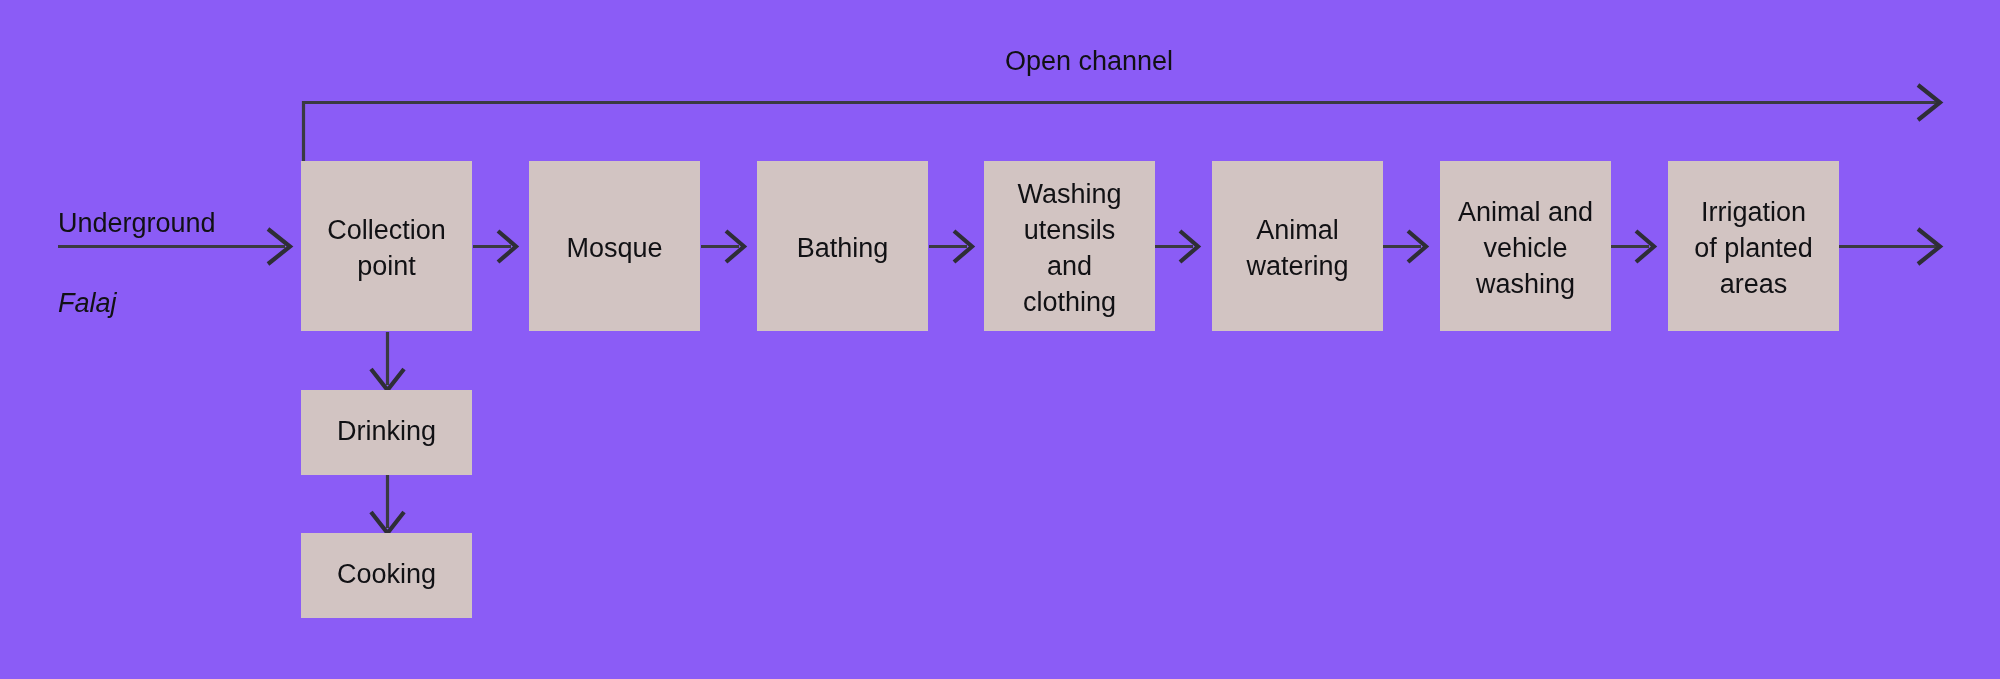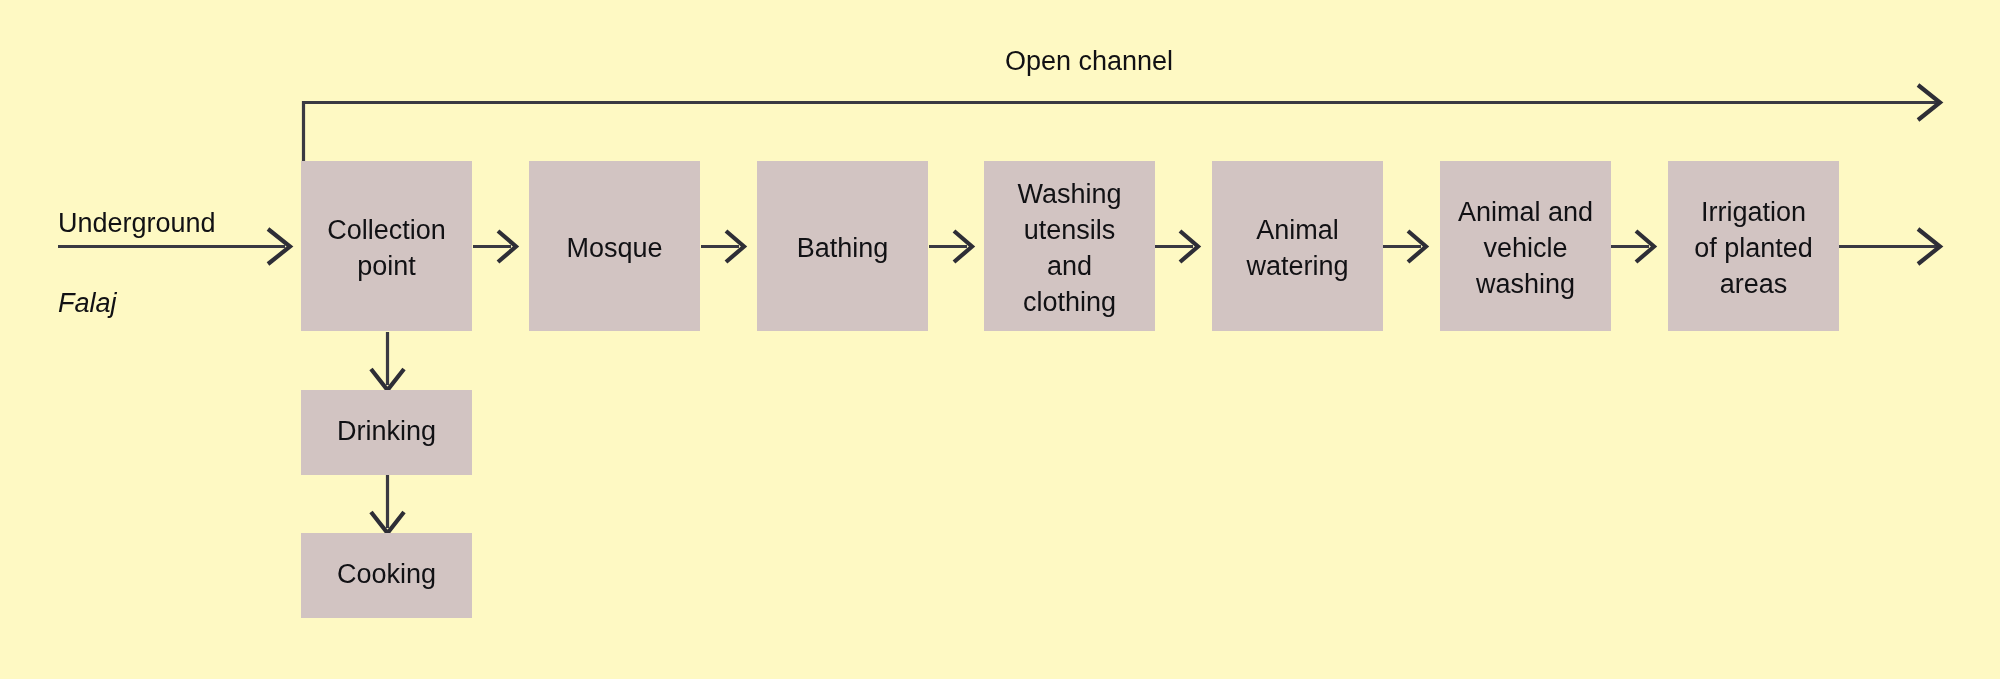--- a/index.html
+++ b/index.html
@@ -10,21 +10,21 @@
   body {
     width: 2000px;
     height: 679px;
     overflow: hidden;
     font-family: "Liberation Sans", sans-serif;
   }
   #diagram-root {
     position: relative;
     width: 2000px;
     height: 679px;
-    background: #fef9c3;
+    background: #8b5cf6;
   }
   svg.flow {
     position: absolute;
     top: 0;
     left: 0;
     width: 2000px;
     height: 679px;
     display: block;
   }
   .node-rect {

